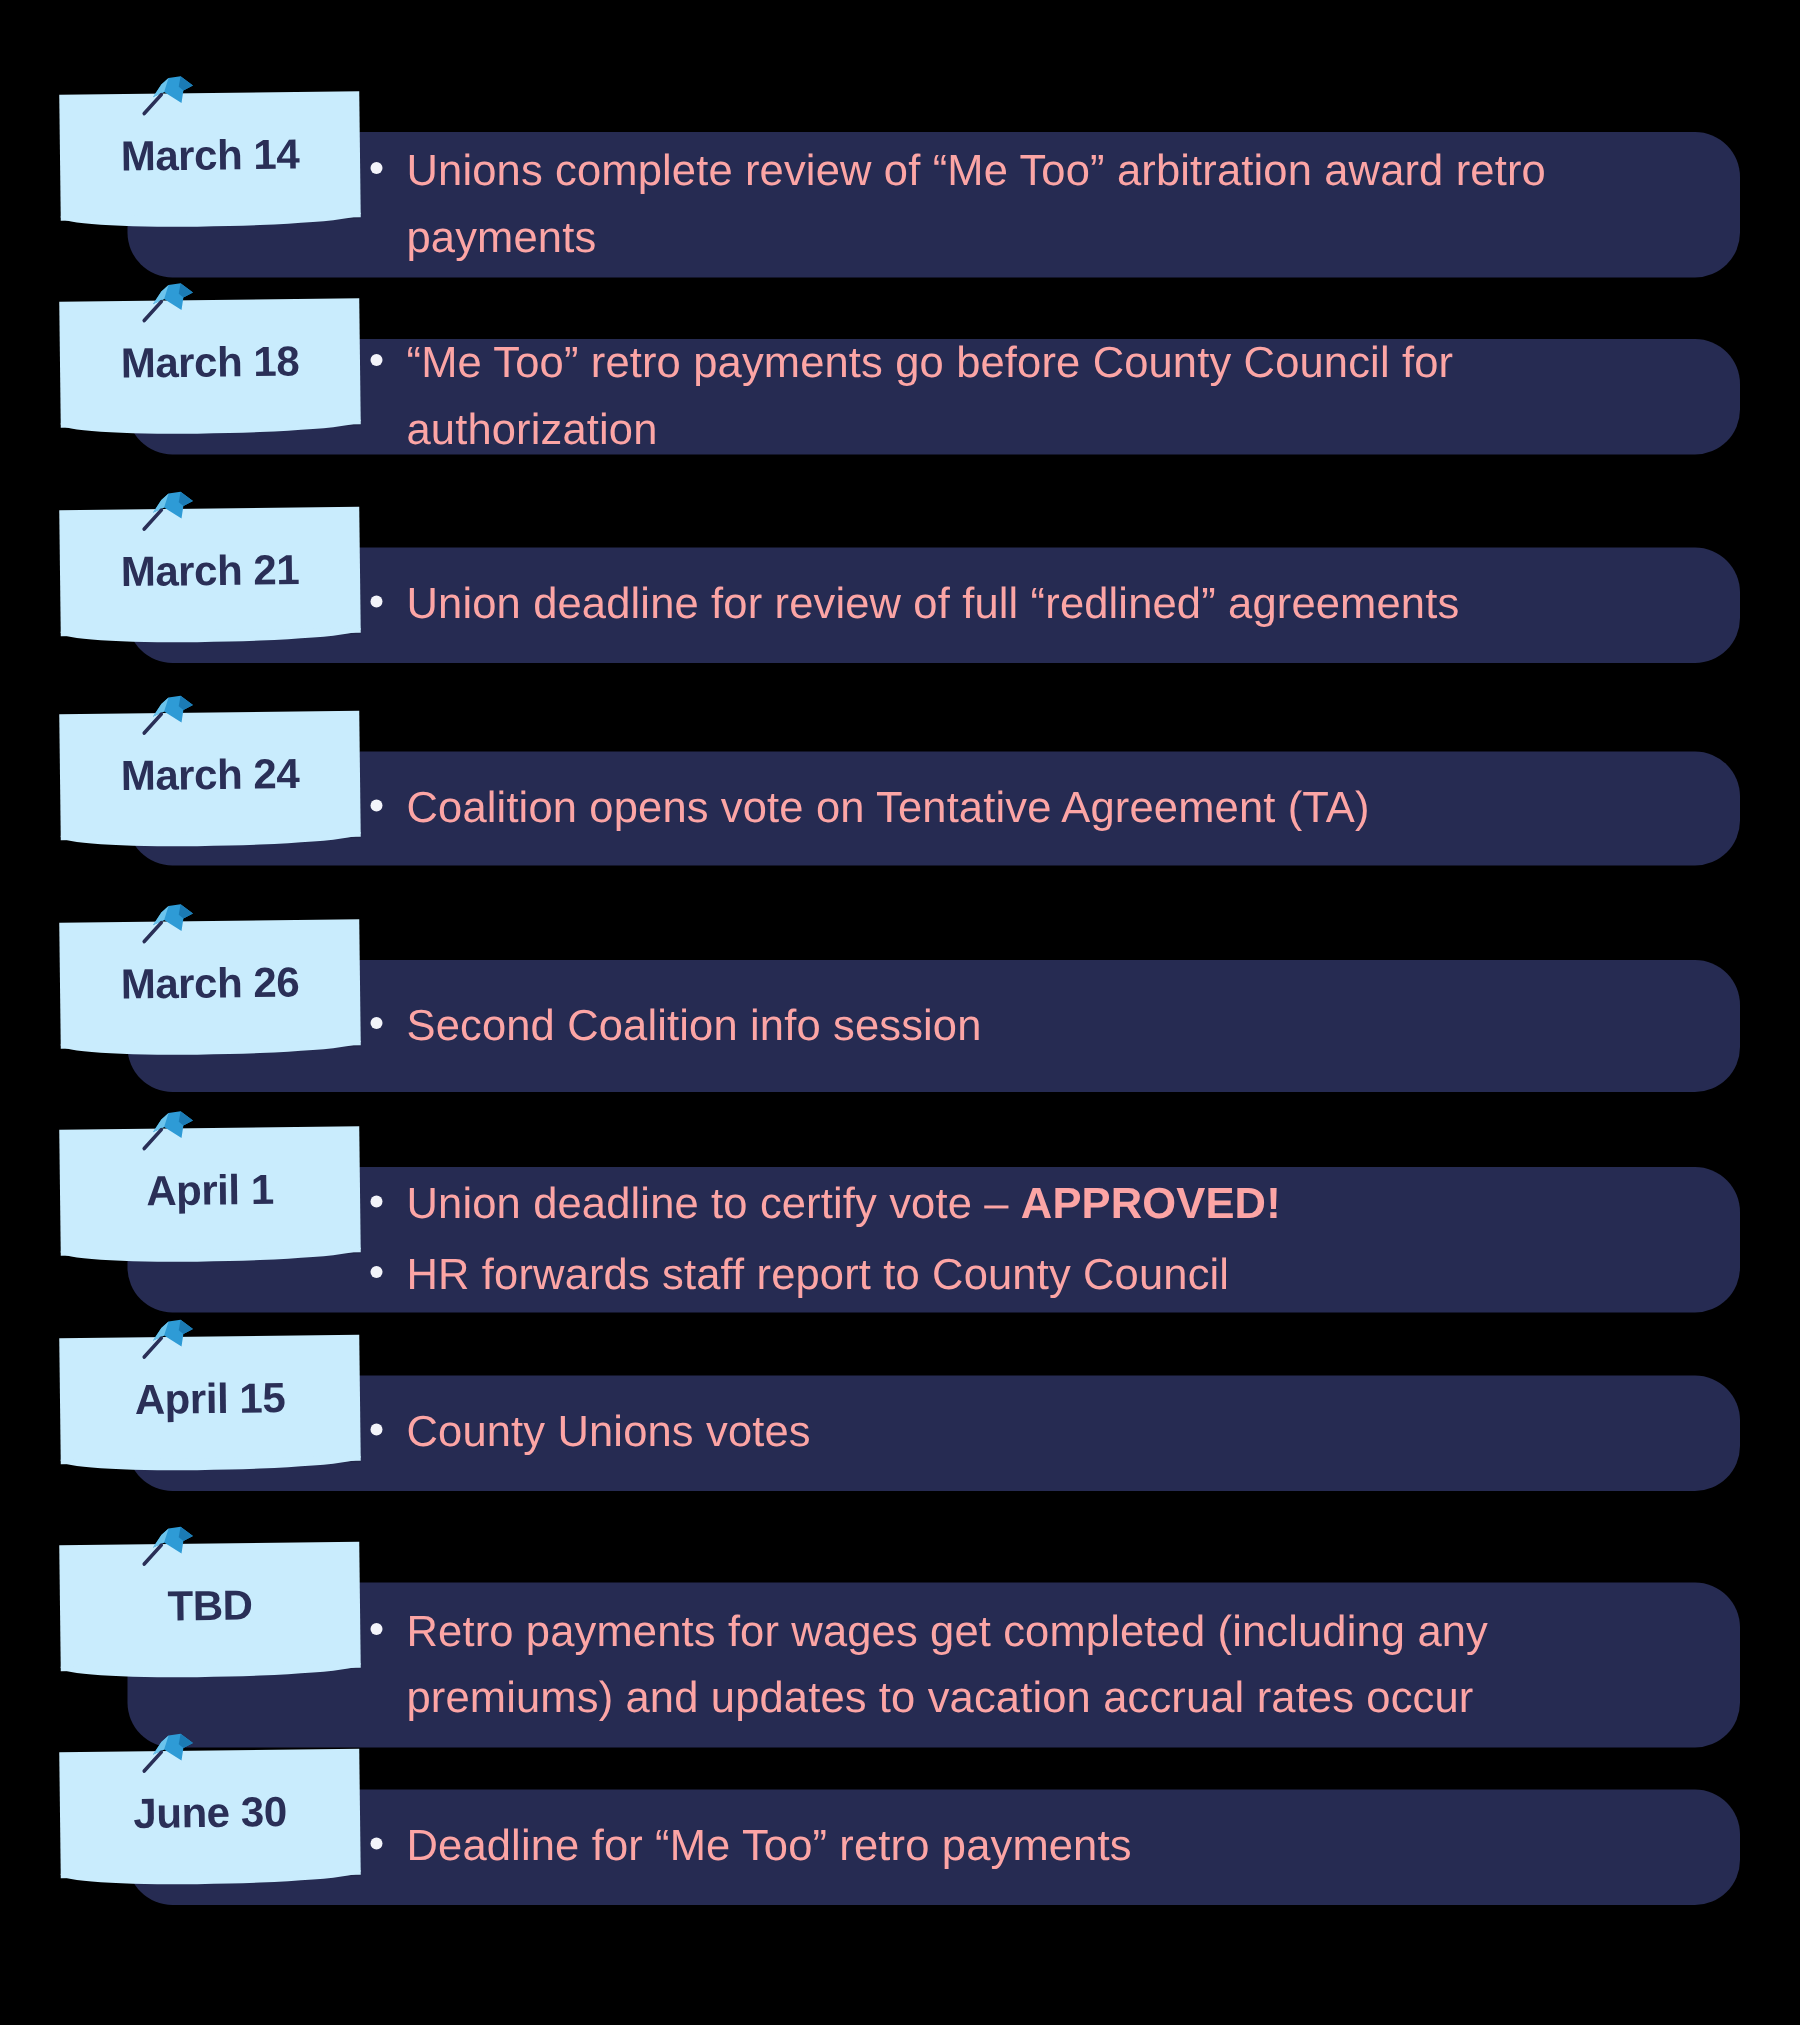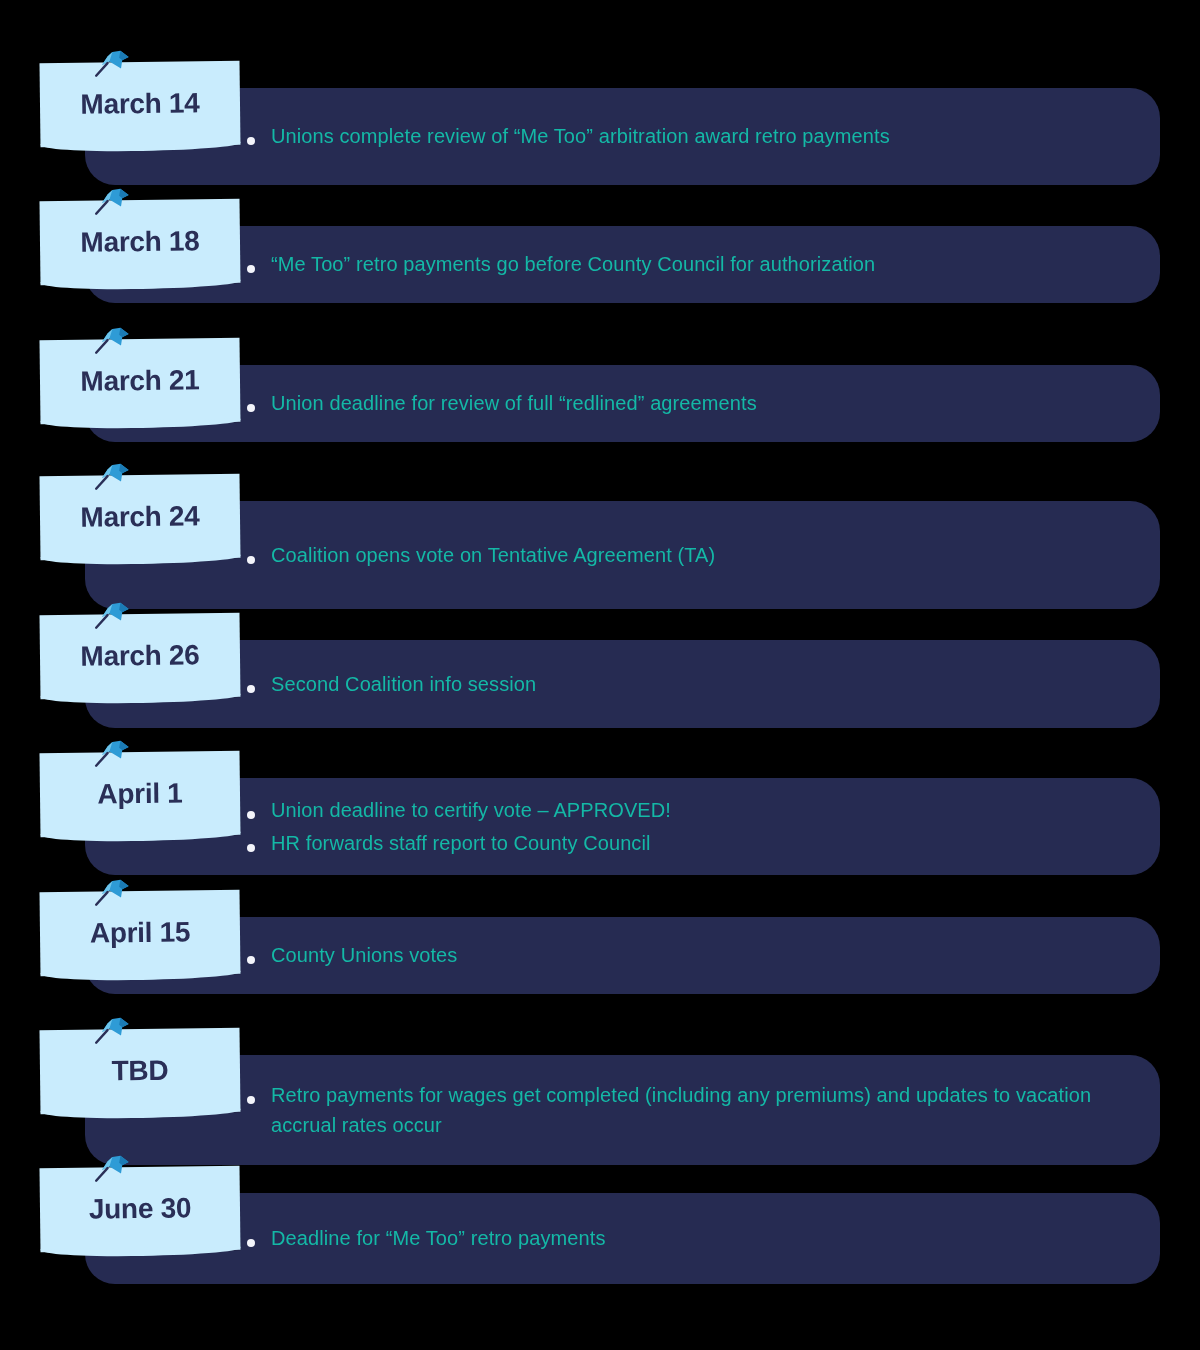--- a/index.html
+++ b/index.html
@@ -46,41 +46,41 @@
 
   .bullets {
     list-style: none;
     margin: 0;
     padding: 0;
     width: 100%;
   }
   .bullet {
     position: relative;
     padding-left: 26px;
-    color: #14b8a6;
-    font-size: 20px;
+    color: #fca5a5;
+    font-size: 29px;
     line-height: 1.52;
     letter-spacing: 0.1px;
     font-weight: 400;
   }
   .bullet + .bullet {
     margin-top: 2px;
   }
   .bullet::before {
     content: "";
     position: absolute;
     left: 2px;
     top: 16px;
     width: 8px;
     height: 8px;
     border-radius: 50%;
     background: #F3F4FA;
   }
   .bullet b {
-    font-weight: 400;
+    font-weight: 700;
   }
 
   
   .datecard {
     position: absolute;
     left: 40px;
     top: 0;
     width: 200px;
     height: 84px;
     background: #C9ECFD;
@@ -168,21 +168,21 @@
         <span class="date-label">March 21</span>
       </div>
       <span class="pin"><svg viewBox="0 0 34 40" width="34" height="40" aria-hidden="true">
           <path d="M20.5 3.5 L30 7.5 L24.6 12.2 L25.4 20.6 L12.4 16.4 L6.0 21.6 L9.4 12.0 L13.0 6.6 Z" fill="#2E9BD6"></path>
           <path d="M20.5 3.5 L30 7.5 L24.6 12.2 L21.0 10.6 Z" fill="#1B7BB5"></path>
           <path d="M13.0 6.6 L9.4 12.0 L6.0 21.6 L12.4 16.4 Z" fill="#6CC4EC"></path>
           <path d="M11.0 18.5 L3.0 33.5" stroke="#2A2F57" stroke-width="2.4" stroke-linecap="round" fill="none"></path>
         </svg></span>
     </div>
     <div class="row" style="top: 475px;">
-      <div class="panel" style="height: 108px;">
+      <div class="panel" style="height: 76px;">
         <ul class="bullets">
           <li class="bullet"><span>Coalition opens vote on Tentative Agreement (TA)</span></li>
         </ul>
       </div>
       <div class="datecard">
         <span class="date-label">March 24</span>
       </div>
       <span class="pin"><svg viewBox="0 0 34 40" width="34" height="40" aria-hidden="true">
           <path d="M20.5 3.5 L30 7.5 L24.6 12.2 L25.4 20.6 L12.4 16.4 L6.0 21.6 L9.4 12.0 L13.0 6.6 Z" fill="#2E9BD6"></path>
           <path d="M20.5 3.5 L30 7.5 L24.6 12.2 L21.0 10.6 Z" fill="#1B7BB5"></path>
@@ -249,21 +249,21 @@
         <span class="date-label">TBD</span>
       </div>
       <span class="pin"><svg viewBox="0 0 34 40" width="34" height="40" aria-hidden="true">
           <path d="M20.5 3.5 L30 7.5 L24.6 12.2 L25.4 20.6 L12.4 16.4 L6.0 21.6 L9.4 12.0 L13.0 6.6 Z" fill="#2E9BD6"></path>
           <path d="M20.5 3.5 L30 7.5 L24.6 12.2 L21.0 10.6 Z" fill="#1B7BB5"></path>
           <path d="M13.0 6.6 L9.4 12.0 L6.0 21.6 L12.4 16.4 Z" fill="#6CC4EC"></path>
           <path d="M11.0 18.5 L3.0 33.5" stroke="#2A2F57" stroke-width="2.4" stroke-linecap="round" fill="none"></path>
         </svg></span>
     </div>
     <div class="row" style="top: 1167px;">
-      <div class="panel" style="height: 91px;">
+      <div class="panel" style="height: 77px;">
         <ul class="bullets">
           <li class="bullet"><span>Deadline for “Me Too” retro payments</span></li>
         </ul>
       </div>
       <div class="datecard">
         <span class="date-label">June 30</span>
       </div>
       <span class="pin"><svg viewBox="0 0 34 40" width="34" height="40" aria-hidden="true">
           <path d="M20.5 3.5 L30 7.5 L24.6 12.2 L25.4 20.6 L12.4 16.4 L6.0 21.6 L9.4 12.0 L13.0 6.6 Z" fill="#2E9BD6"></path>
           <path d="M20.5 3.5 L30 7.5 L24.6 12.2 L21.0 10.6 Z" fill="#1B7BB5"></path>

